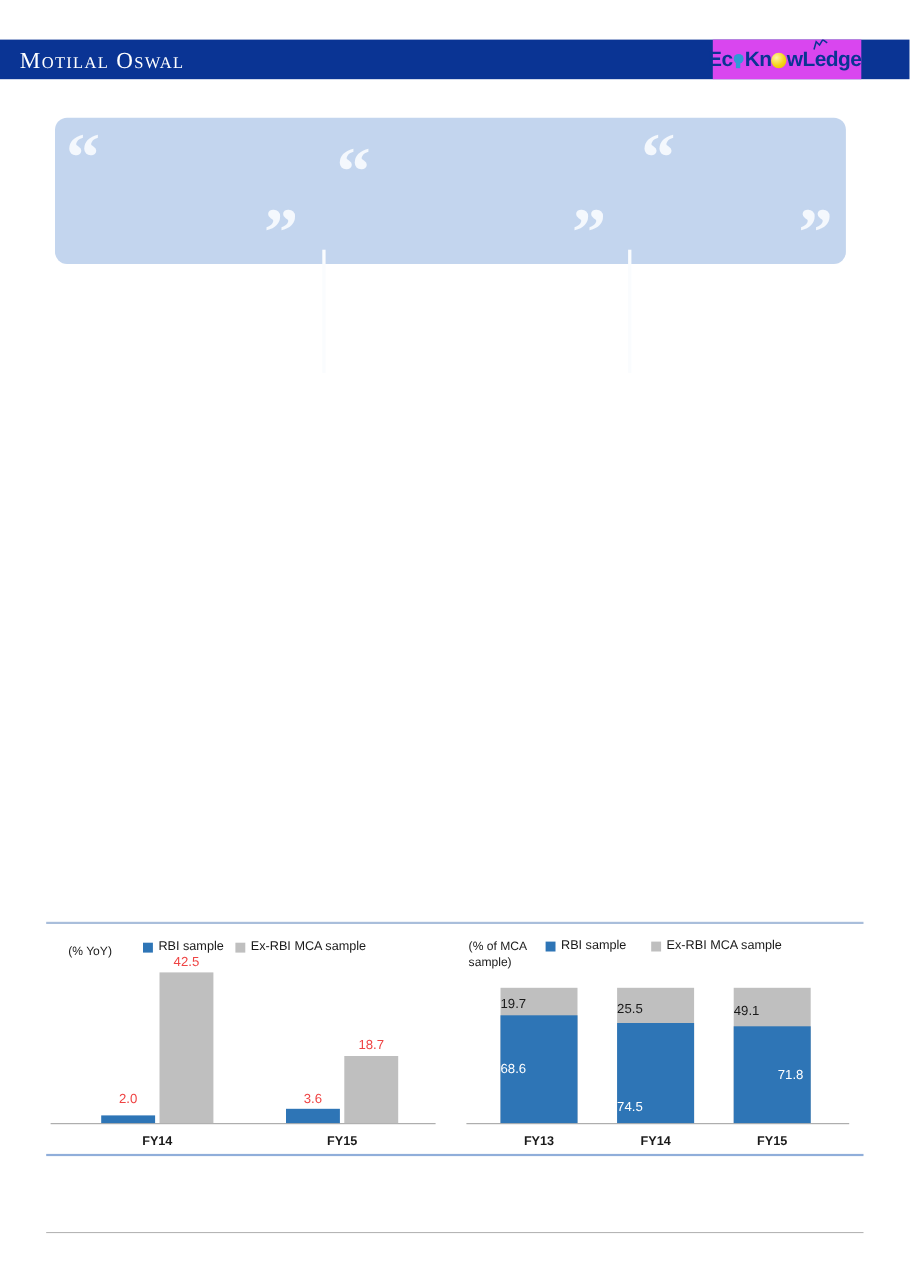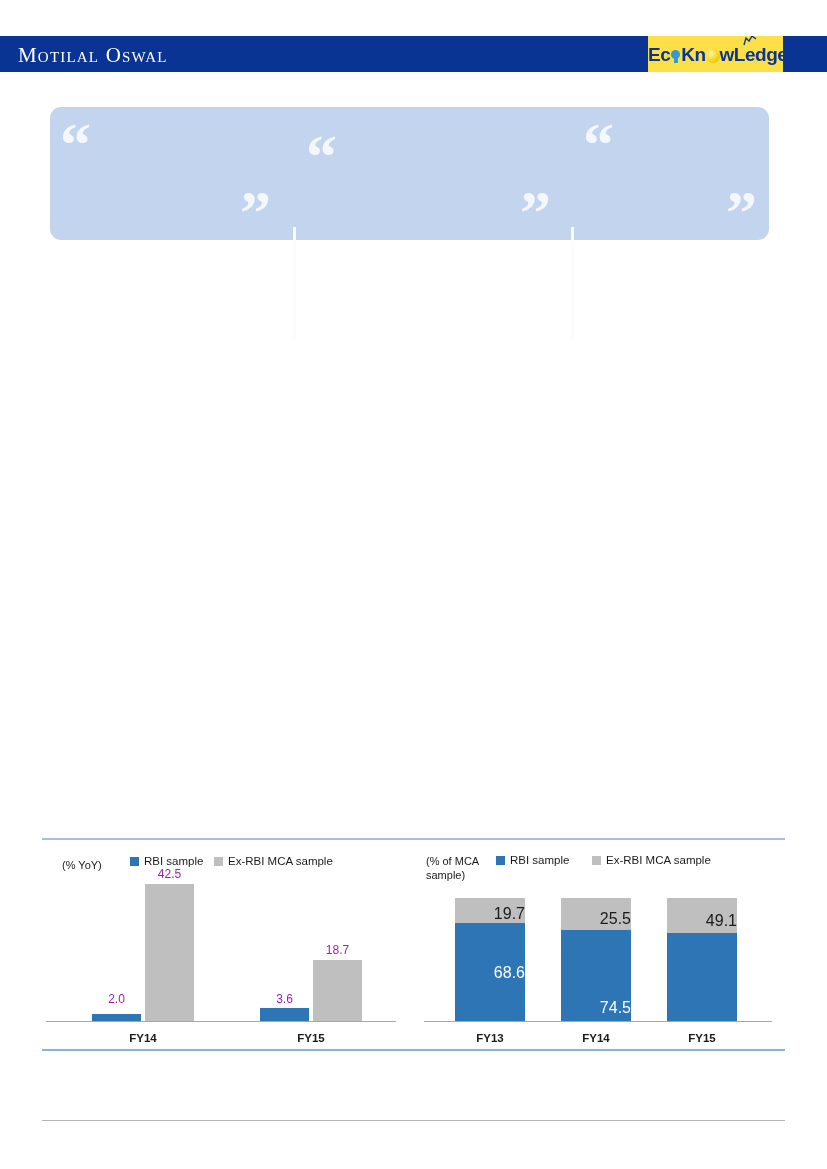--- a/index.html
+++ b/index.html
@@ -34,24 +34,24 @@
     letter-spacing: 1.2px;
     font-variant: small-caps;
     white-space: nowrap;
   }
   #logo-box {
     position: absolute;
     left: 648px;
     top: 36px;
     width: 135px;
     height: 36px;
-    background: #fde047;
+    background: #d946ef;
     display: flex;
     align-items: center;
-    justify-content: flex-start;
+    justify-content: flex-end;
   }
   #logo-wordmark {
     position: relative;
     font-family: "Liberation Sans", sans-serif;
     font-weight: bold;
     font-size: 19px;
     color: #0A3494;
     letter-spacing: -0.5px;
     white-space: nowrap;
     line-height: 1;
@@ -177,28 +177,28 @@
   .bar {
     position: absolute;
     bottom: 0;
   }
   .bar-blue { background: #2E75B6; }
   .bar-gray { background: #BFBFBF; }
 
   .bar-label-out {
     position: absolute;
     font-size: 12px;
-    color: #a21caf;
+    color: #ef4444;
     text-align: center;
     white-space: nowrap;
   }
   .bar-label-in {
     position: absolute;
-    font-size: 16px;
-    text-align: right;
+    font-size: 12px;
+    text-align: left;
     white-space: nowrap;
   }
   .label-on-blue { color: #FFFFFF; }
   .label-on-gray { color: #1A1A1A; }
 
   .cat-label {
     position: absolute;
     font-size: 11.5px;
     font-weight: bold;
     color: #1A1A1A;

